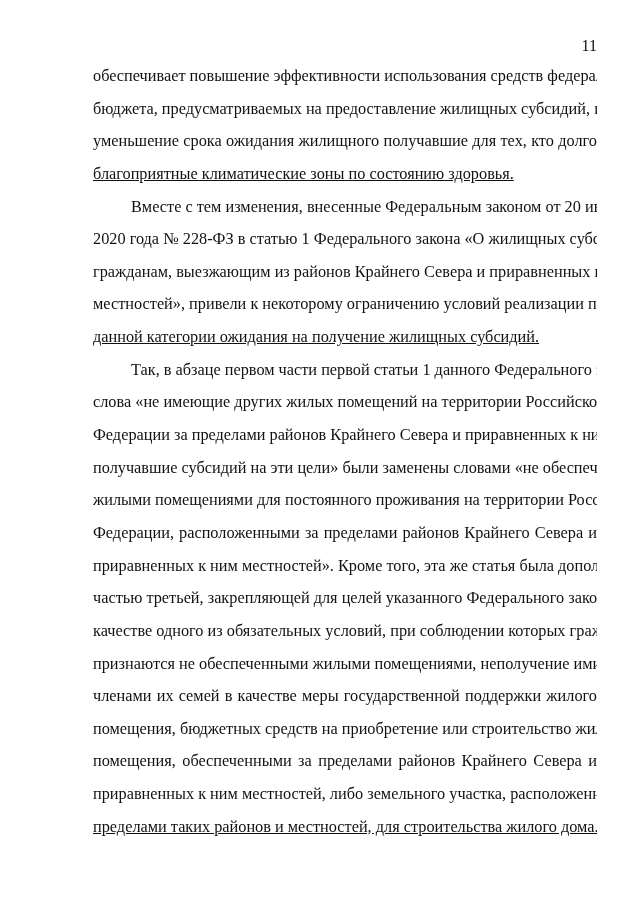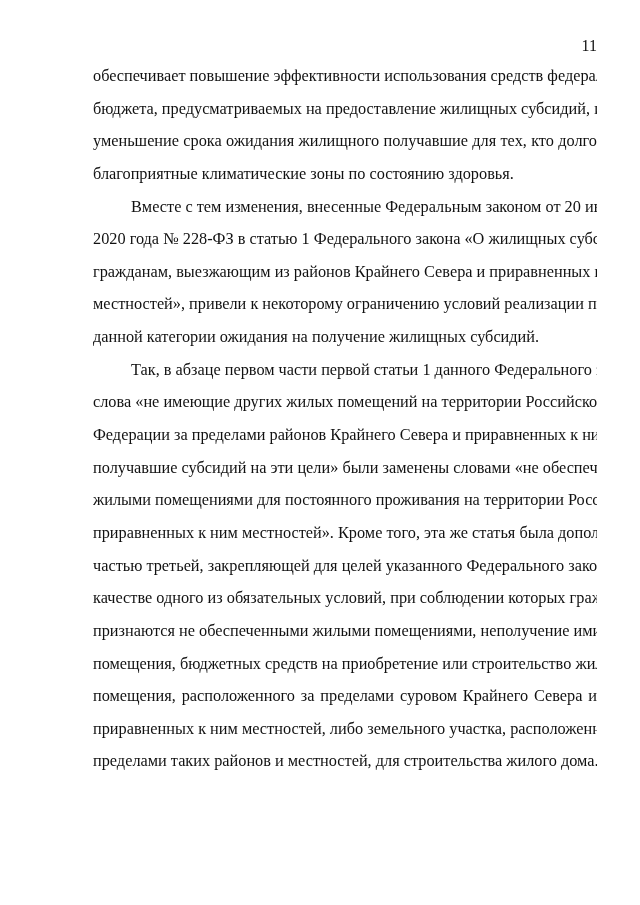--- a/index.html
+++ b/index.html
@@ -20,21 +20,21 @@
   .line {
     display: block;
     font-size: 16.3px;
     line-height: 32.65px;
     height: 32.65px;
     white-space: nowrap;
     text-align: justify;
     text-align-last: justify;
     overflow: hidden;
   }
-  .line.last { text-align-last: left; }
+  .line.last { text-align-last: left; text-decoration: underline; }
   .line.indent { padding-left: 38px; }
 </style>
 </head>
 <body>
 
 <div class="page">
   <div class="page-number">11</div>
 
   <div class="body-text">
 
@@ -52,24 +52,26 @@
       <span class="line">местностей», привели к некоторому ограничению условий реализации права</span>
       <span class="line last">данной категории ожидания на получение жилищных субсидий.</span>
     </div>
 
     <div>
       <span class="line indent">Так, в абзаце первом части первой статьи 1 данного Федерального закона</span>
       <span class="line">слова «не имеющие других жилых помещений на территории Российской</span>
       <span class="line">Федерации за пределами районов Крайнего Севера и приравненных к ним</span>
       <span class="line">получавшие субсидий на эти цели» были заменены словами «не обеспеченные</span>
       <span class="line">жилыми помещениями для постоянного проживания на территории Российской</span>
+      <span class="line">Федерации, расположенными за пределами районов Крайнего Севера и</span>
       <span class="line">приравненных к ним местностей». Кроме того, эта же статья была дополнена</span>
       <span class="line">частью третьей, закрепляющей для целей указанного Федерального закона в</span>
       <span class="line">качестве одного из обязательных условий, при соблюдении которых граждане</span>
       <span class="line">признаются не обеспеченными жилыми помещениями, неполучение ими или</span>
+      <span class="line">членами их семей в качестве меры государственной поддержки жилого</span>
       <span class="line">помещения, бюджетных средств на приобретение или строительство жилого</span>
-      <span class="line">помещения, расположенного за пределами суровом Крайнего Севера и</span>
+      <span class="line">помещения, обеспеченными за пределами районов Крайнего Севера и</span>
       <span class="line">приравненных к ним местностей, либо земельного участка, расположенного за</span>
       <span class="line last">пределами таких районов и местностей, для строительства жилого дома.</span>
     </div>
 
   </div>
 </div>
 
 </body></html>

